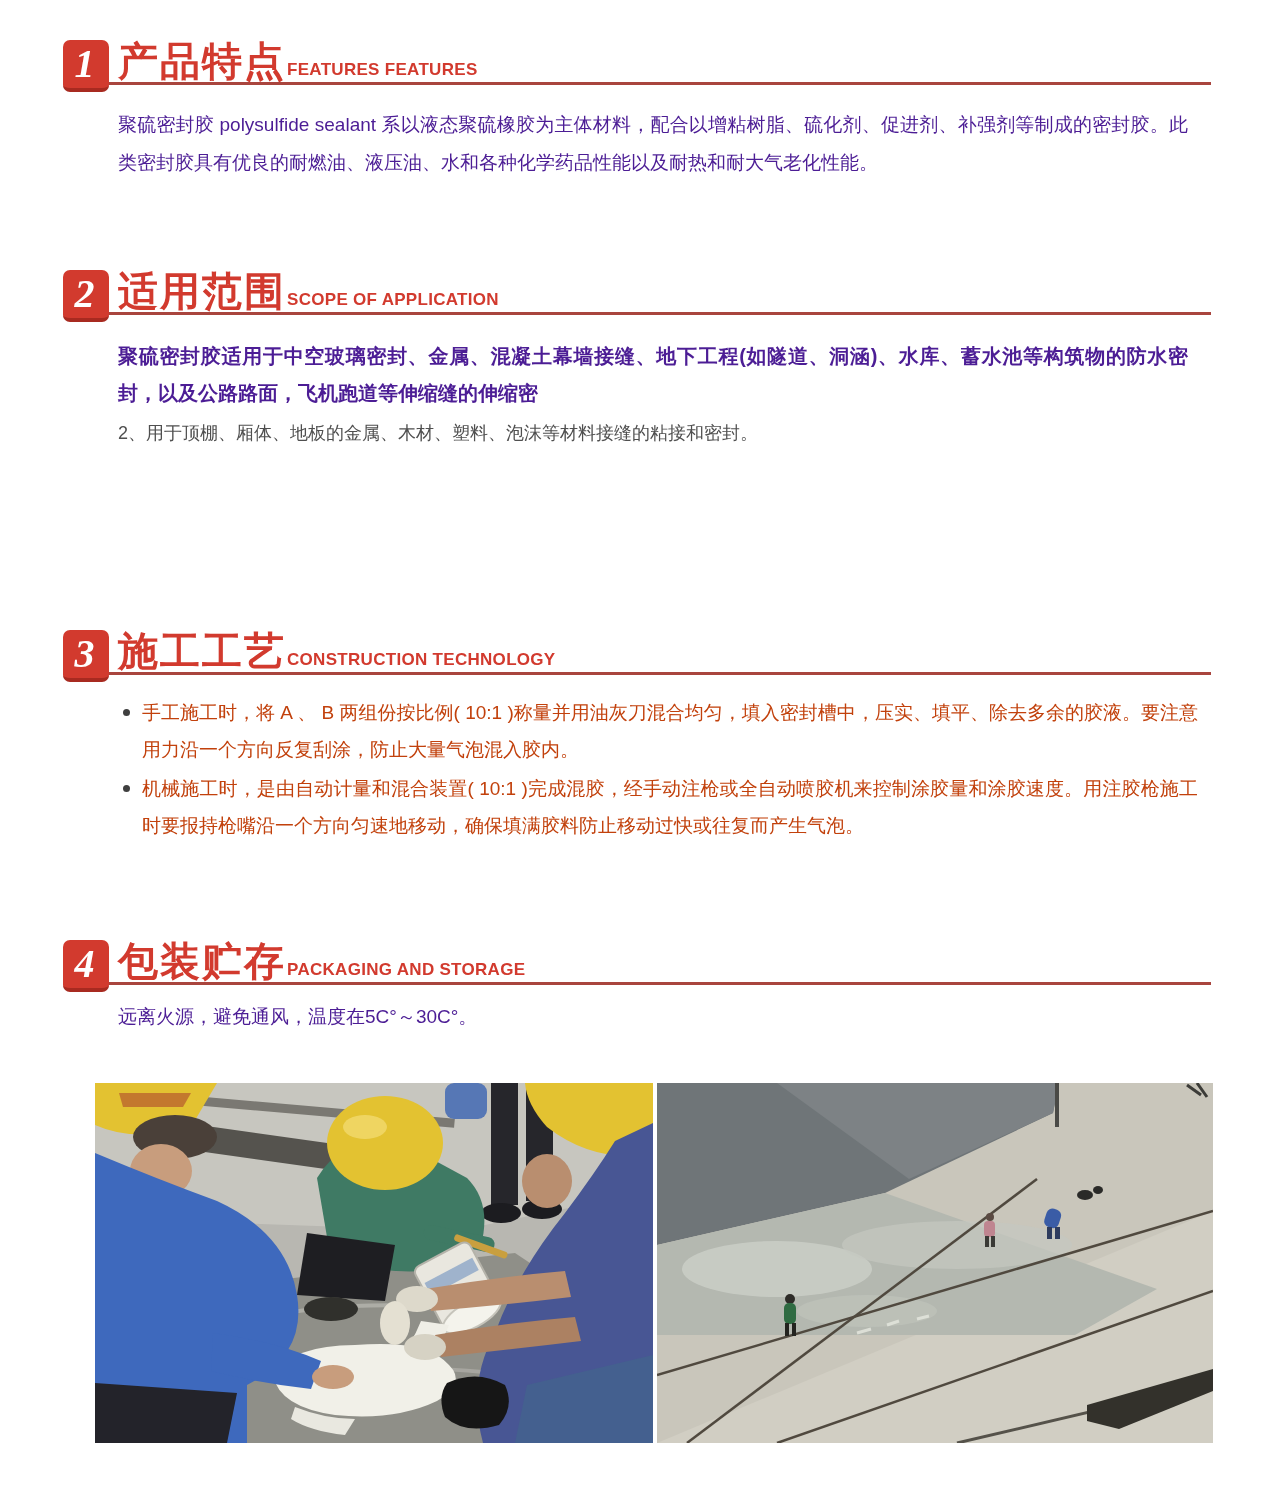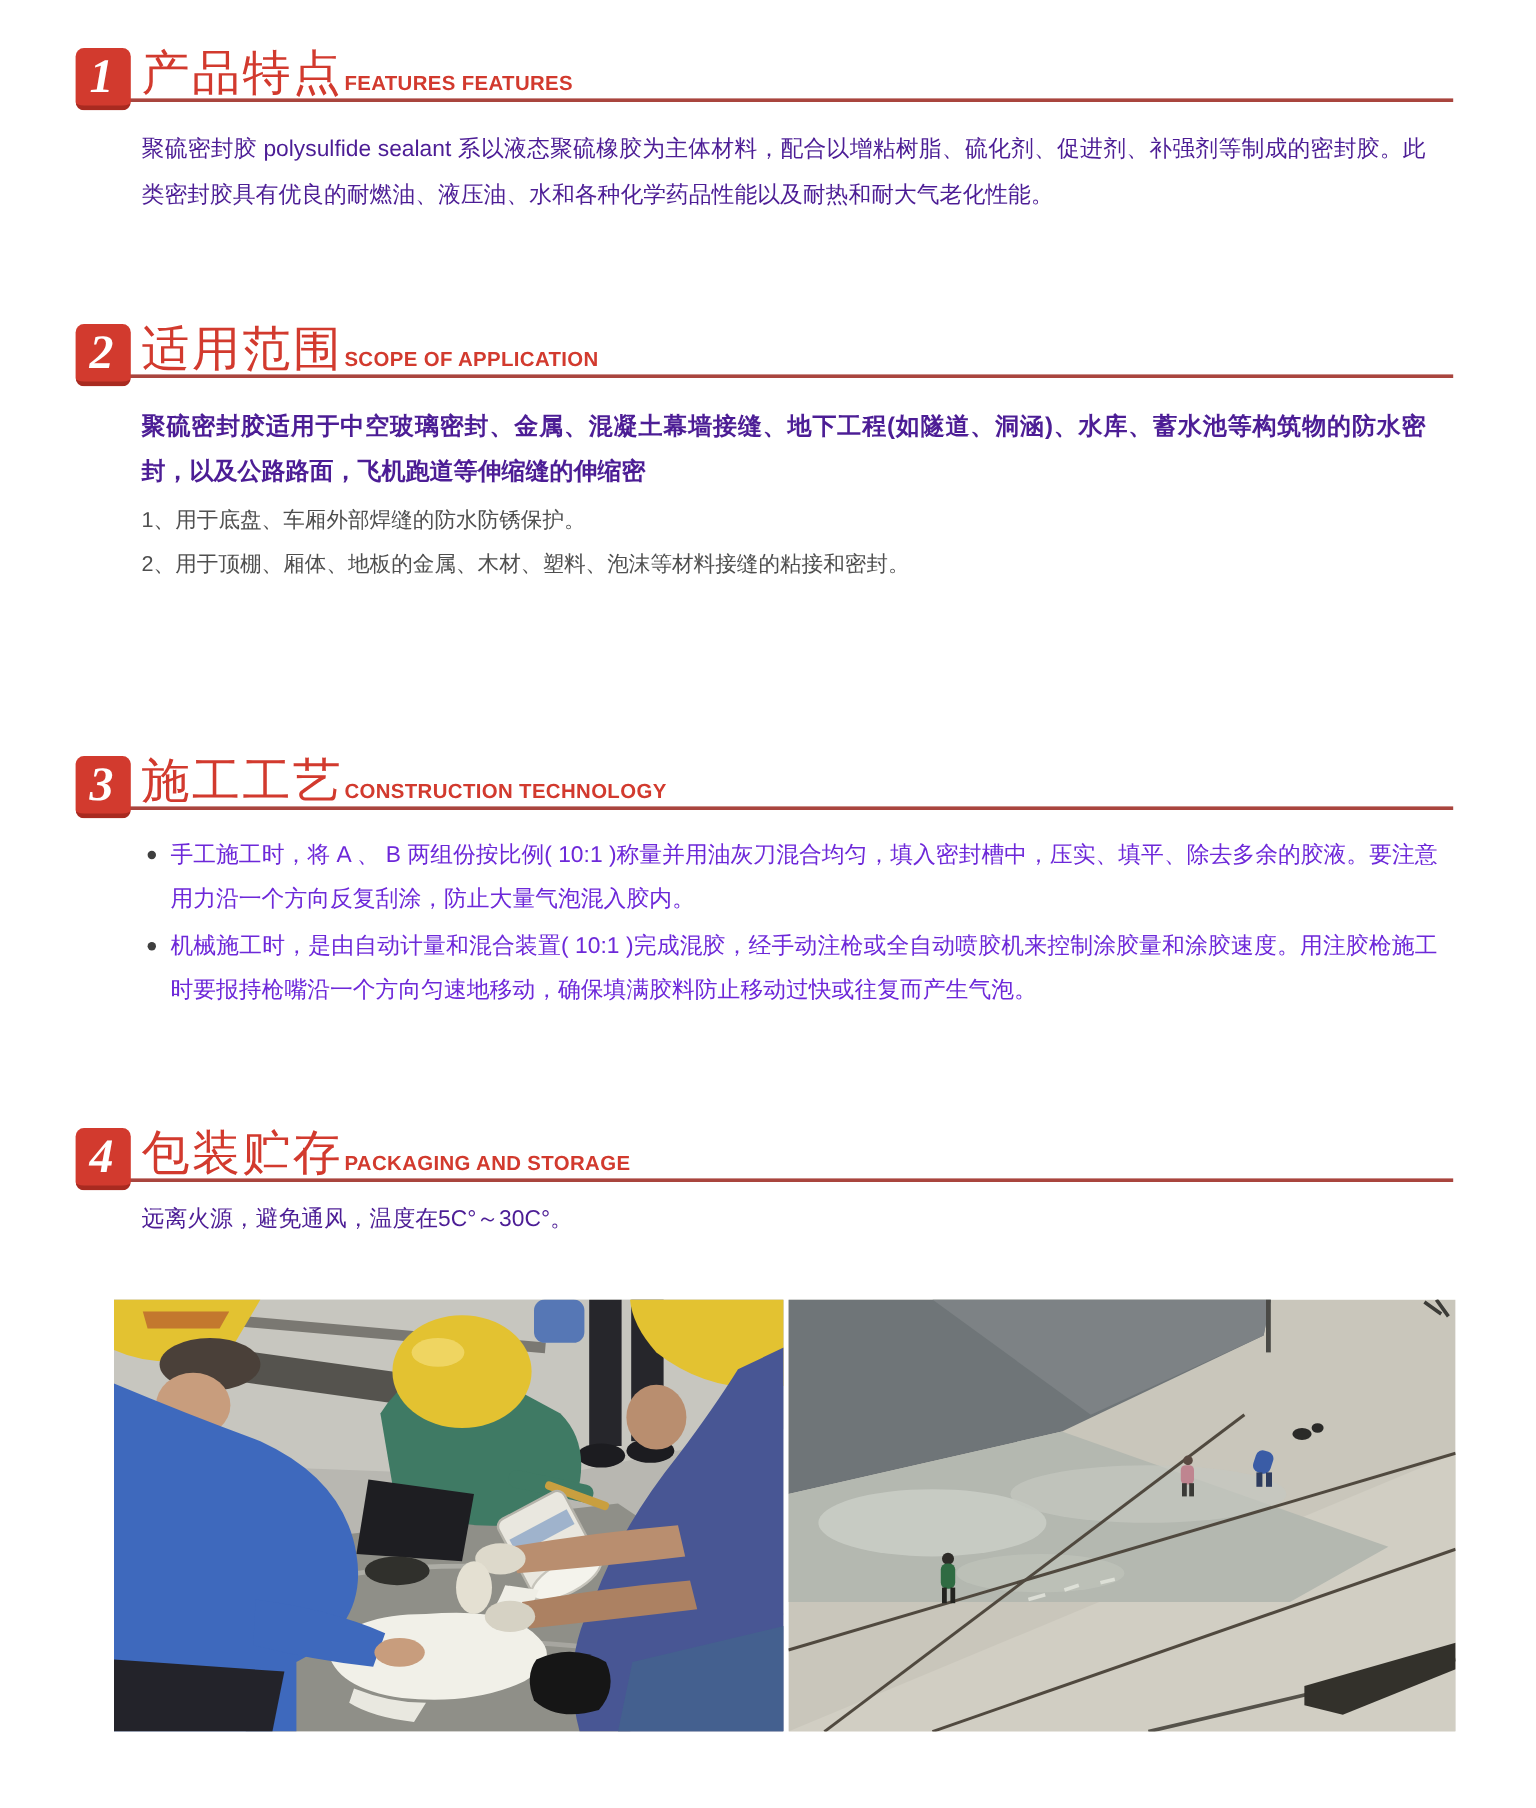--- a/index.html
+++ b/index.html
@@ -12,33 +12,33 @@
   .rule{position:absolute;left:2px;right:-6px;top:42px;height:3px;background:#a9453e;z-index:1}
   .badge{
     position:absolute;left:0;top:0;width:46px;height:52px;background:#d23a2e;border-radius:7px;
     border-bottom:4px solid #a82a20;box-sizing:border-box;display:flex;align-items:center;justify-content:center;z-index:2
   }
   .badge span{
     color:#fff;font-family:"Liberation Serif","DejaVu Serif",serif;
     font-style:italic;font-weight:bold;font-size:40px;line-height:1;padding-right:3px
   }
   .t-cn{
-    position:absolute;left:55px;top:-6px;margin:0;font-size:40px;font-weight:normal;color:#d23a2e;
+    position:absolute;left:55px;top:-6px;margin:0;font-size:40px;font-weight:bold;color:#d23a2e;
     letter-spacing:2px;line-height:54px;white-space:nowrap;z-index:2
   }
   .t-en{
     position:absolute;left:224px;bottom:12px;color:#d23a2e;font-weight:bold;font-size:17px;
     letter-spacing:.3px;white-space:nowrap;z-index:2
   }
   .body-p{margin:14px 0 0 55px;width:1070px;font-size:19px;line-height:38px;color:#4c1d95;text-align:justify}
   .lead{margin:16px 0 0 55px;width:1070px;font-size:20px;line-height:37px;color:#4c1d95;font-weight:bold;text-align:justify}
   .plist{margin:6px 0 0 55px;width:1075px}
   .plist p{margin:0 0 6px 0;font-size:18px;line-height:31px;color:#4f4f4f}
   .bullets{list-style:none;margin:12px 0 0 57px;padding:0;width:1078px}
-  .bullets li{position:relative;padding-left:22px;font-size:19px;line-height:37px;color:#6d28d9;text-align:justify}
+  .bullets li{position:relative;padding-left:22px;font-size:19px;line-height:37px;color:#c2410c;text-align:justify}
   .bullets li + li{margin-top:2px}
   .bullets li::before{content:"";position:absolute;left:3px;top:15px;width:7px;height:7px;border-radius:50%;background:#3f3f3f}
   .photos{position:absolute;left:95px;top:1083px;width:1118px;height:360px;display:flex;gap:4px}
   .photos figure{margin:0;padding:0;line-height:0}
   .photos svg{display:block}
 </style>
 </head>
 <body>
 
 <section class="sec" style="top:40px">
@@ -57,21 +57,20 @@
   <header class="sec-h">
     <div class="rule"></div>
     <div class="badge">
       <span>2</span>
     </div>
     <h2 class="t-cn">适用范围</h2>
     <span class="t-en">SCOPE OF APPLICATION</span>
   </header>
   <p class="lead">聚硫密封胶适用于中空玻璃密封、金属、混凝土幕墙接缝、地下工程(如隧道、洞涵)、水库、蓄水池等构筑物的防水密封，以及公路路面，飞机跑道等伸缩缝的伸缩密</p>
   <div class="plist">
-    <p>1、用于底盘、车厢外部焊缝的防水防锈保护。</p>
     <p>2、用于顶棚、厢体、地板的金属、木材、塑料、泡沫等材料接缝的粘接和密封。</p>
   </div>
 </section>
 
 <section class="sec" style="top:630px">
   <header class="sec-h">
     <div class="rule"></div>
     <div class="badge">
       <span>3</span>
     </div>

